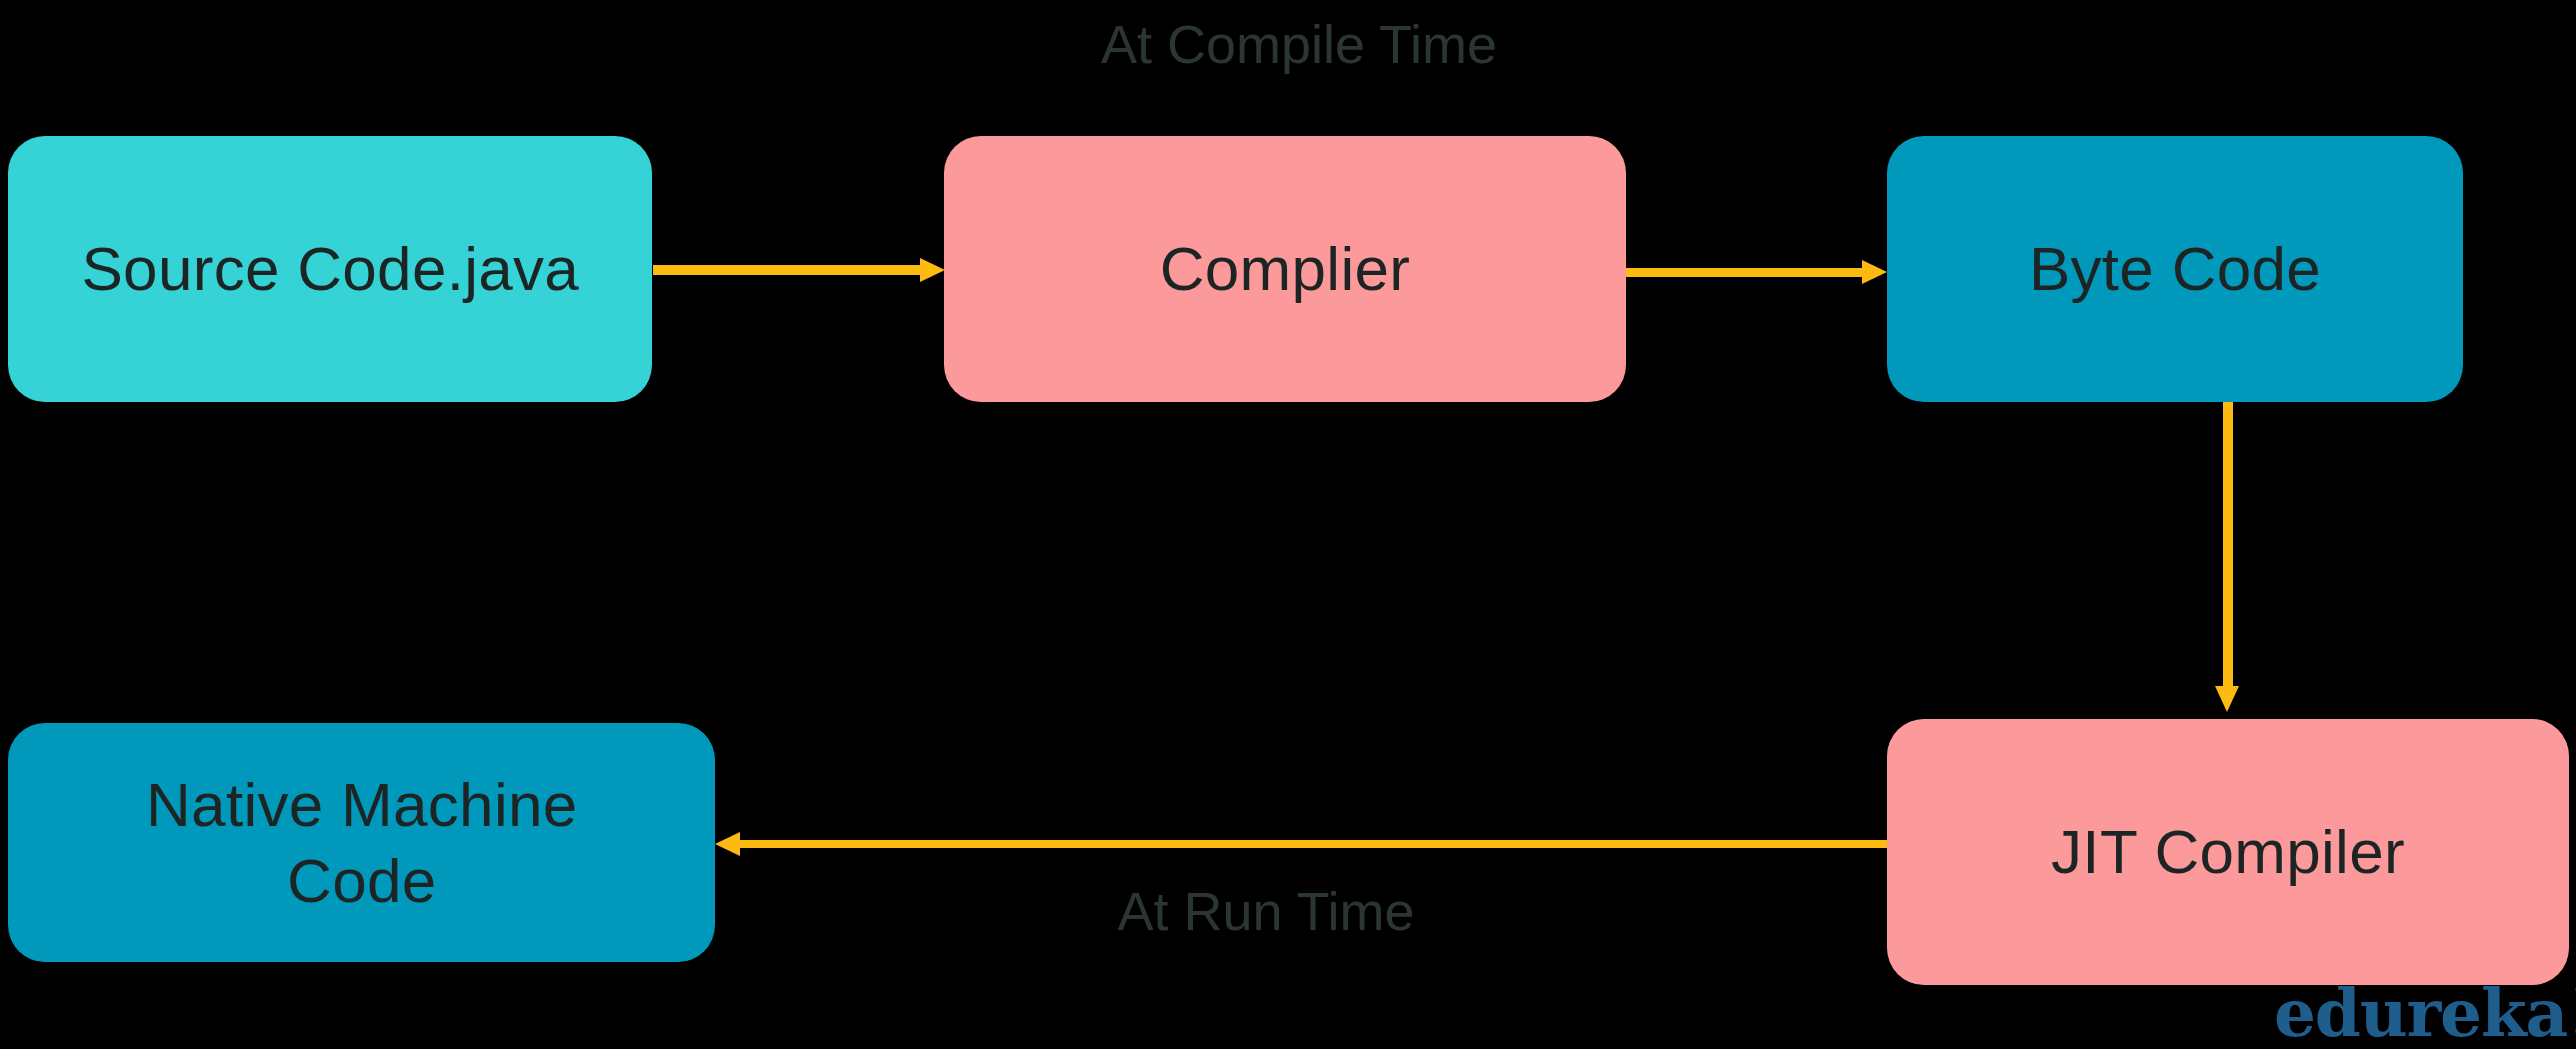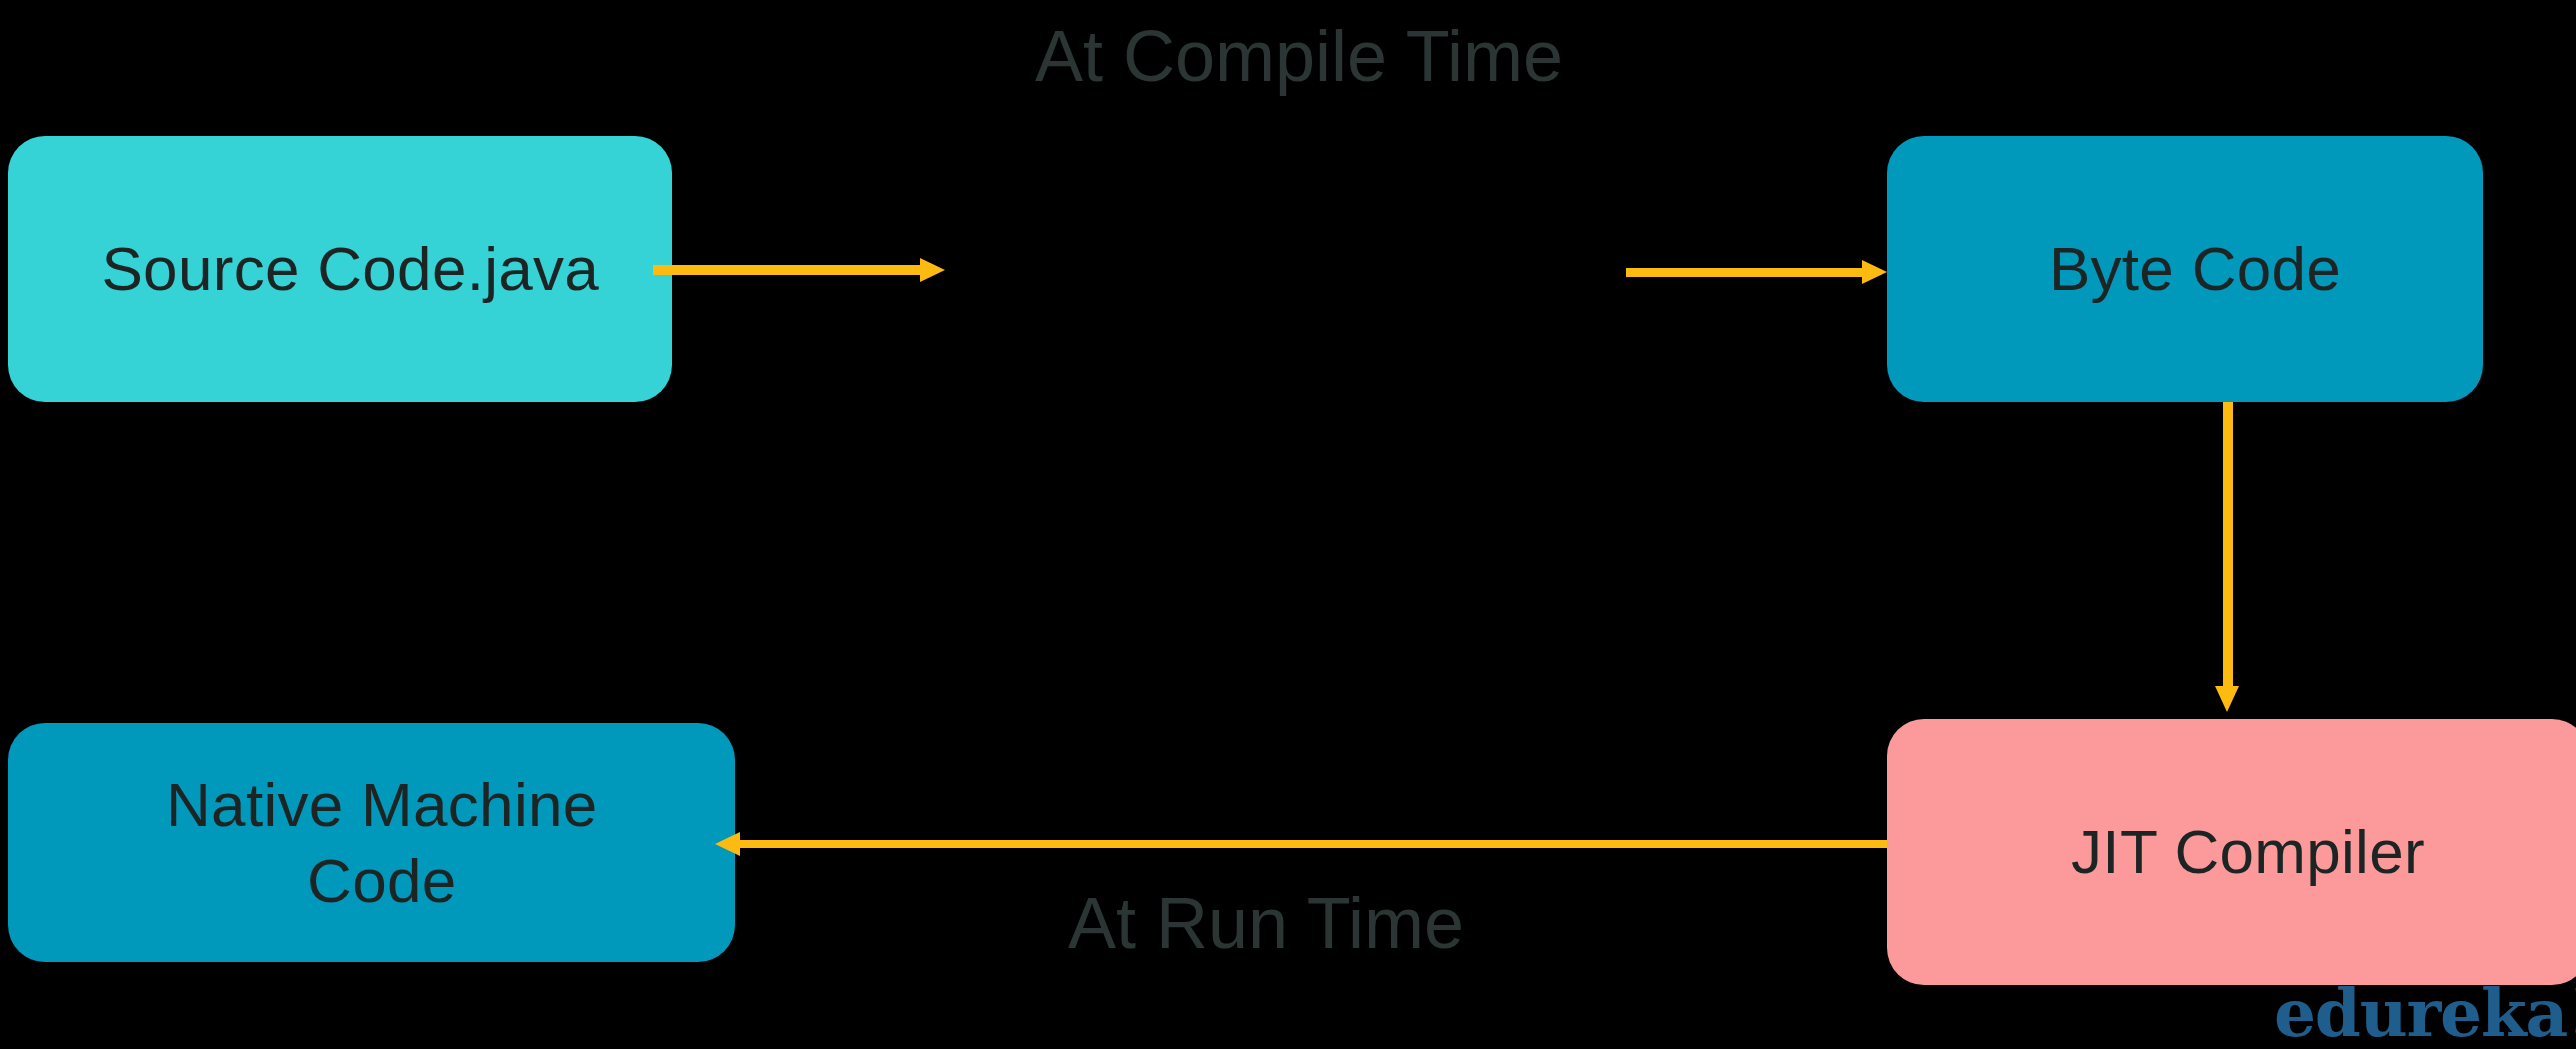--- a/index.html
+++ b/index.html
@@ -16,28 +16,27 @@
     border-radius: 37px;
     display: flex;
     flex-direction: column;
     align-items: center;
     justify-content: center;
     text-align: center;
     font-size: 62px;
     line-height: 1.22;
     color: var(--ink, #1D2524);
     letter-spacing: 0.3px;
-    padding-left: 20px;
   }
   .node.teal { background: var(--teal, #35D2D6); }
   .node.blue { background: var(--blue, #0099BC); }
   .node.pink { background: var(--pink, #FC9A9B); }
   .stage-label {
     position: absolute;
-    font-size: 72px;
+    font-size: 54px;
     line-height: 1.25;
     color: var(--faint, #2B3634);
     white-space: nowrap;
     transform: translateX(-50%);
   }
   .h-line { position: absolute; background: var(--gold, #FDBA11); }
   .v-line { position: absolute; background: var(--gold, #FDBA11); }
   .head-right {
     position: absolute; width: 0; height: 0;
     border-top: 12px solid transparent;
@@ -74,20 +73,23 @@
 
 <div class="canvas">
 
   <div class="stage-label" style="left:1299px; top:10.7px;">At Compile Time</div>
   <div class="stage-label" style="left:1266px; top:878px;">At Run Time</div>
 
   <div class="node teal" style="left:8.3px; top:136px; width:644px; height:266px;">
     <span>Source Code.java</span>
   </div>
 
+  <div class="node pink" style="left:944px; top:136px; width:682px; height:266px;">
+    <span>Complier</span>
+  </div>
 
   <div class="node blue" style="left:1887px; top:136px; width:576px; height:266px;">
     <span>Byte Code</span>
   </div>
 
   <div class="node pink" style="left:1887px; top:711px; width:682px; height:266px;margin-top:8px;">
     <span>JIT Compiler</span>
   </div>
 
   <div class="node blue" style="left:8.3px; top:723px; width:707px; height:239px;">

